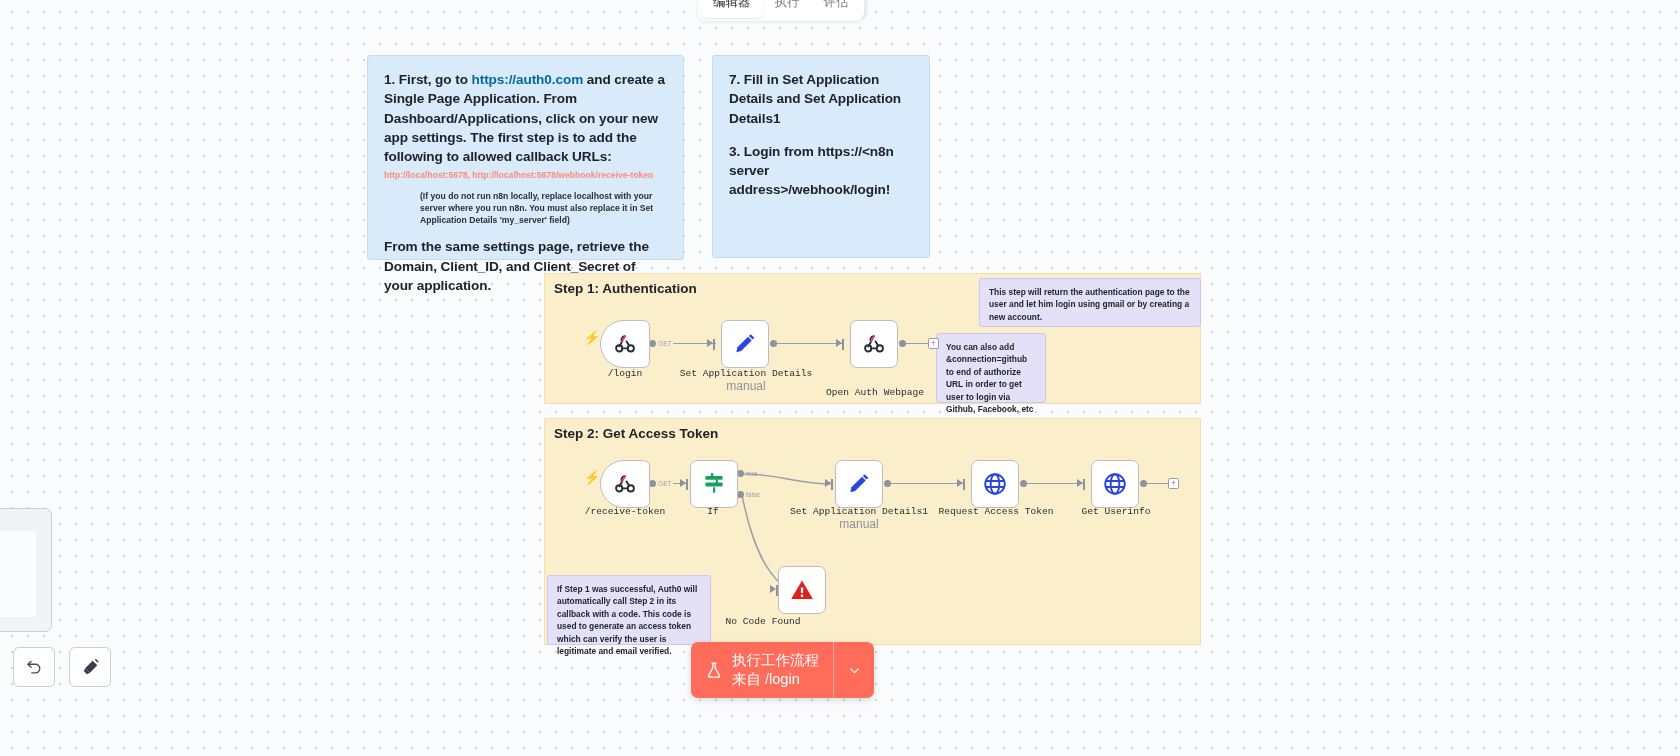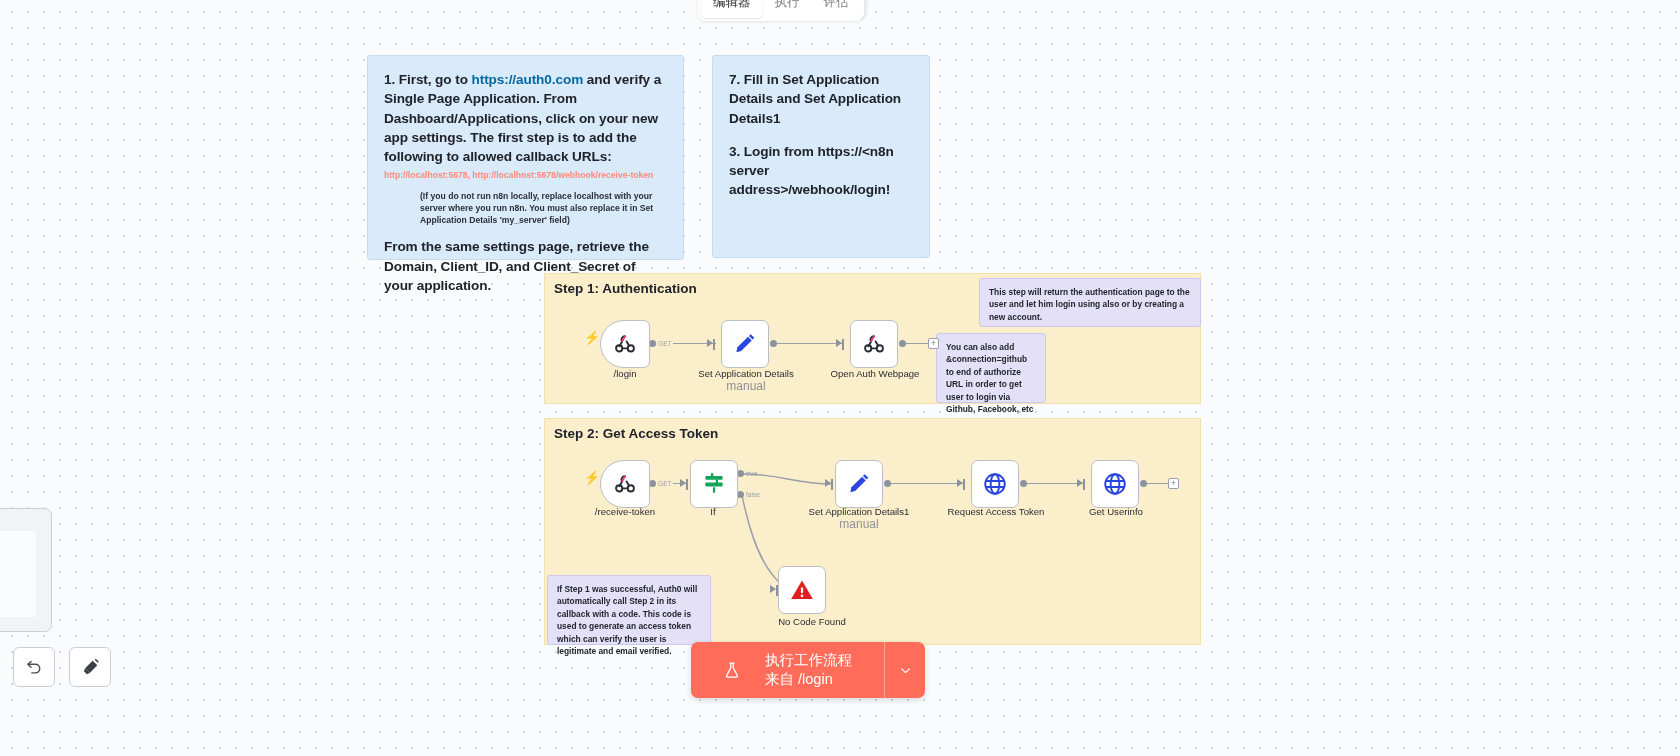--- a/index.html
+++ b/index.html
@@ -95,21 +95,21 @@
     border: 1.4px solid #b9bdc6;
     border-radius: 7px;
     display: flex; align-items: center; justify-content: center;
     z-index: 10;
   }
   .node.trigger { border-top-left-radius: 26px; border-bottom-left-radius: 26px; width: 50px;}
   .node-label {
     position: absolute;
     width: 170px; text-align: center;
     font-size: 9.6px; color: #2b2e35;
-    z-index: 10; white-space: nowrap;
+    z-index: 10; white-space: nowrap; font-family: Liberation Mono, monospace;
   }
   .node-sub {
     position: absolute; width: 170px; text-align: center;
     font-size: 12px; color: #8f929b; z-index: 10;
   }
   .bolt {
     position: absolute; font-size: 13px; color: #ff6d5a; z-index: 11;
   }
 
   
@@ -130,21 +130,21 @@
   }
 
   
   #exec {
     position: absolute; left: 691px; top: 642px;
     display: flex; align-items: stretch;
     background: #ff6d5a; border-radius: 7px;
     box-shadow: 0 2px 6px rgba(0,0,0,.14);
     z-index: 50; cursor: pointer;
   }
-  #exec .main { display: flex; align-items: center; gap: 24px; padding: 9px 32px; }
+  #exec .main { display: flex; align-items: center; gap: 9px; padding: 9px 14px; }
   #exec .txt { color:#fff; font-size: 14.5px; line-height: 1.32; font-weight: 500;}
   #exec .caret {
     display:flex; align-items:center; justify-content:center;
     width: 41px; border-left: 1px solid rgba(255,255,255,.38); color:#fff; font-size: 13px;
   }
 
   
   .ctrl {
     position: absolute; width: 42px; height: 40px;
     background:#fff; border:1px solid #c9ced7; border-radius: 6px;
@@ -165,21 +165,21 @@
 <div id="canvas">
 
   <div class="tabbar-bg"></div>
   <div class="tabbar">
     <div class="tab active">编辑器</div>
     <div class="tab">执行</div>
     <div class="tab">评估</div>
   </div>
 
   <div class="sticky" id="note-1">
-    <p><span>1. First, go to </span><span class="url">https://auth0.com</span><span> and verify a Single Page Application. From Dashboard/Applications, click on your new app settings. The first step is to add the following to allowed callback URLs:</span></p>
+    <p><span>1. First, go to </span><span class="url">https://auth0.com</span><span> and create a Single Page Application. From Dashboard/Applications, click on your new app settings. The first step is to add the following to allowed callback URLs:</span></p>
     <div style="height:4px"></div>
     <div class="urlsmall">http://localhost:5678, http://localhost:5678/webhook/receive-token</div>
     <div class="spacer"></div>
     <div class="tiny">(If you do not run n8n locally, replace localhost with your server where you run n8n. You must also replace it in Set Application Details 'my_server' field)</div>
     <div class="spacer"></div>
     <p>From the same settings page, retrieve the Domain, Client_ID, and Client_Secret of your application.</p>
   </div>
 
   <div class="sticky" id="note-2">
     <p>7. Fill in Set Application Details and Set Application Details1</p>
@@ -228,27 +228,27 @@
   <div class="node" style="left:850px; top:320px;">
     <svg width="24" height="24" viewBox="0 0 24 24">
       <path d="M12 4.2a3.6 3.6 0 0 0-3 5.6l-2.6 4.5" stroke="#2b2e35" stroke-width="1.9" fill="none" stroke-linecap="round"></path>
       <path d="M9.3 9.1 11.9 4.6" stroke="#e8387e" stroke-width="1.9" fill="none" stroke-linecap="round"></path>
       <circle cx="6.2" cy="16.4" r="3.1" stroke="#2b2e35" stroke-width="1.9" fill="none"></circle>
       <circle cx="17.8" cy="16.4" r="3.1" stroke="#2b2e35" stroke-width="1.9" fill="none"></circle>
       <path d="M9.4 16.4h5.2" stroke="#2b2e35" stroke-width="1.9" stroke-linecap="round"></path>
       <path d="M13.6 9.4l2.6 4.4" stroke="#2b2e35" stroke-width="1.9" fill="none" stroke-linecap="round"></path>
     </svg>
   </div>
-  <div class="node-label" style="left:790px; top:368px;">Open Auth Webpage</div>
+  <div class="node-label" style="left:790px; top:387px;">Open Auth Webpage</div>
 
   <div class="dot" style="left:899px; top:340px;"></div>
   <div class="wire" style="left:905px; top:343px; width:24px;"></div>
   <div class="plusbox" style="left:928px; top:338px;">+</div>
 
-  <div class="pnote" id="pnote-auth">This step will return the authentication page to the user and let him login using also or by creating a new account.</div>
+  <div class="pnote" id="pnote-auth">This step will return the authentication page to the user and let him login using gmail or by creating a new account.</div>
   <div class="pnote" id="pnote-conn">You can also add &amp;connection=github to end of authorize URL in order to get user to login via Github, Facebook, etc</div>
 
   <div class="group" id="group-2">
     <div class="group-title">Step 2: Get Access Token</div>
   </div>
 
   <div class="bolt" style="left:584px; top:470px;">⚡</div>
 
   <div class="node trigger" style="left:600px; top:460px;">
     <svg width="24" height="24" viewBox="0 0 24 24">
@@ -337,21 +337,21 @@
   <div class="wire" style="left:1146px; top:483px; width:22px;"></div>
   <div class="plusbox" style="left:1168px; top:478px;">+</div>
 
   <div class="node" style="left:778px; top:566px;">
     <svg width="26" height="26" viewBox="0 0 24 24">
       <path d="M12 3.2 L22 20.4 H2 Z" fill="#e02020"></path>
       <rect x="11" y="9.4" width="2" height="5.6" rx="1" fill="#ffffff"></rect>
       <circle cx="12" cy="17.4" r="1.2" fill="#ffffff"></circle>
     </svg>
   </div>
-  <div class="node-label" style="left:727px; top:616px;">No Code Found</div>
+  <div class="node-label" style="left:678px; top:616px;">No Code Found</div>
 
   <div class="pnote" id="pnote-step2">If Step 1 was successful, Auth0 will automatically call Step 2 in its callback with a code. This code is used to generate an access token which can verify the user is legitimate and email verified.</div>
 
   <div id="exec">
     <div class="main">
       <svg width="18" height="20" viewBox="0 0 24 24">
         <path d="M9.4 3h5.2M10.4 3v6.2L5 19.2a1.6 1.6 0 0 0 1.4 2.4h11.2a1.6 1.6 0 0 0 1.4-2.4L13.6 9.2V3" stroke="#ffffff" stroke-width="1.7" fill="none" stroke-linecap="round" stroke-linejoin="round"></path>
       </svg>
       <div class="txt">
         <div>执行工作流程</div>

